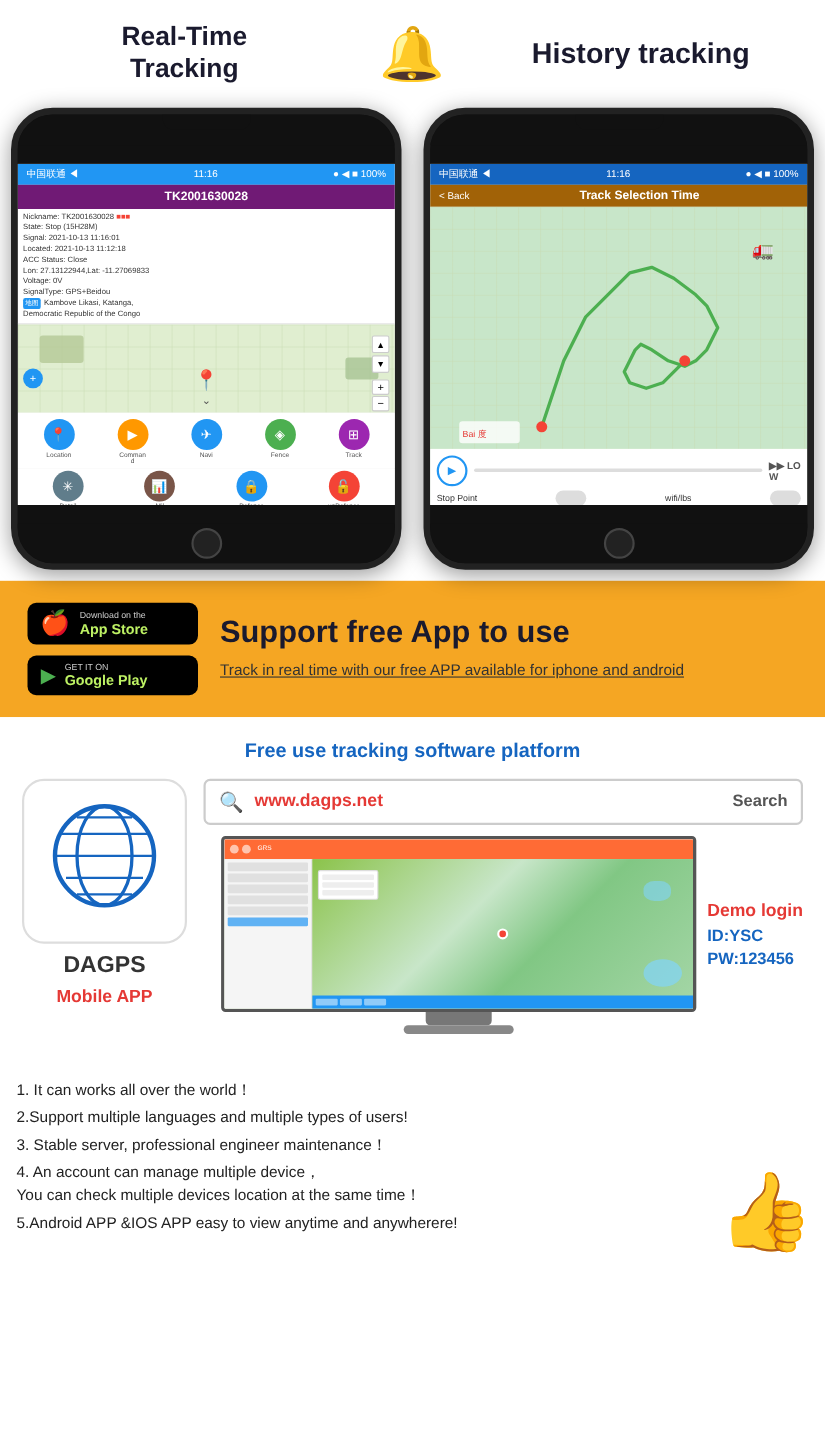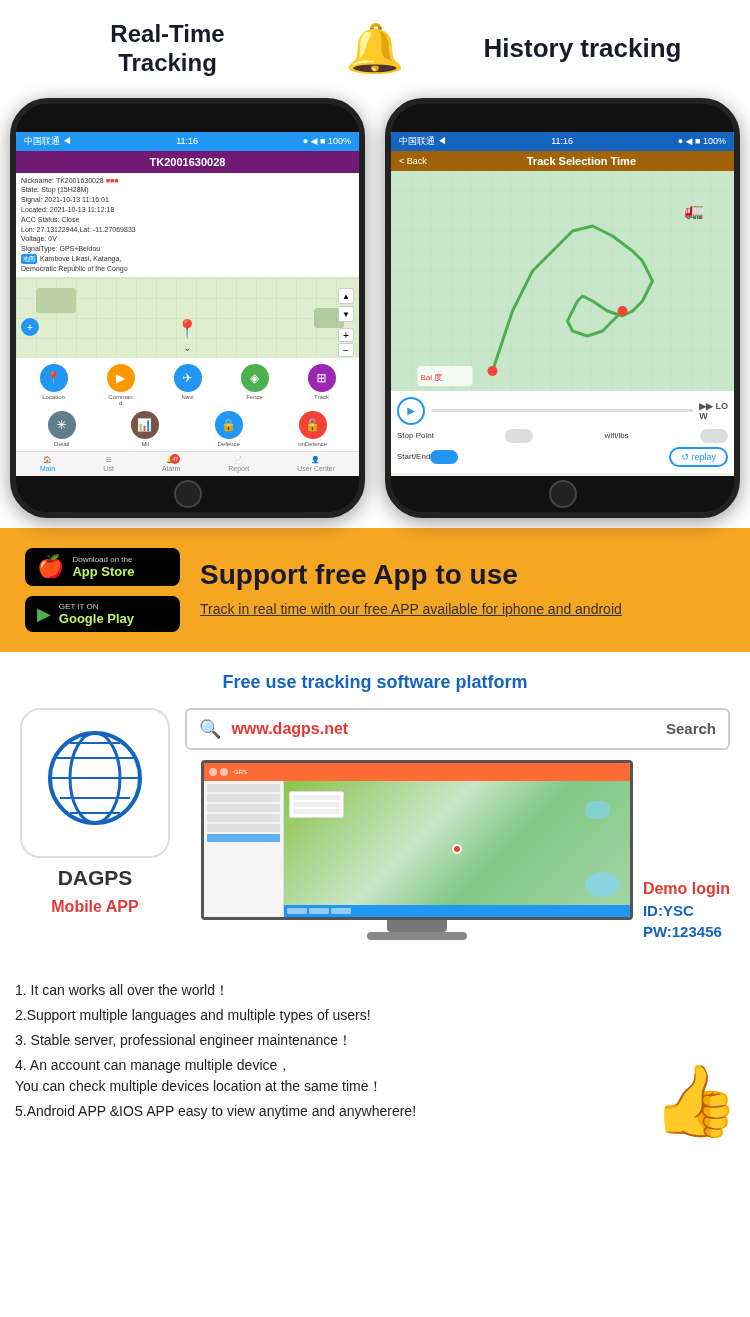--- a/index.html
+++ b/index.html
@@ -81,20 +81,21 @@
       width: 372px;
       height: 420px;
       background: #111;
       border-radius: 38px;
       border: 6px solid #222;
       position: relative;
       overflow: hidden;
       box-shadow: 0 4px 20px rgba(0,0,0,0.4);
       display: flex;
       flex-direction: column;
+      gap: 17px;
     }
 
     .phone-top-bar {
       background: #111;
       height: 28px;
       display: flex;
       align-items: center;
       justify-content: center;
       position: relative;
     }
@@ -450,21 +451,21 @@
       font-size: 15px;
       color: #555;
       cursor: pointer;
       font-weight: bold;
     }
 
     .monitor-container {
       position: relative;
       display: flex;
       flex-direction: row;
-      align-items: flex-end;
+      align-items: center;
       gap: 10px;
       padding-left: 16px;
     }
 
     .monitor-wrap {
       position: relative;
       flex: 1;
     }
 
     .monitor-screen {

